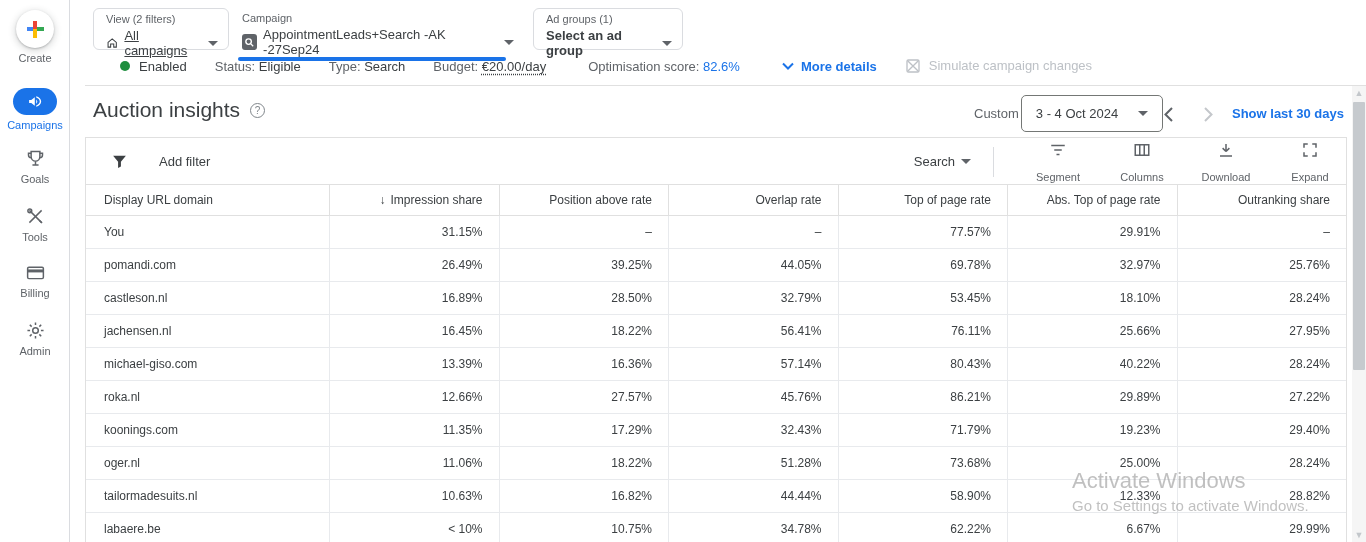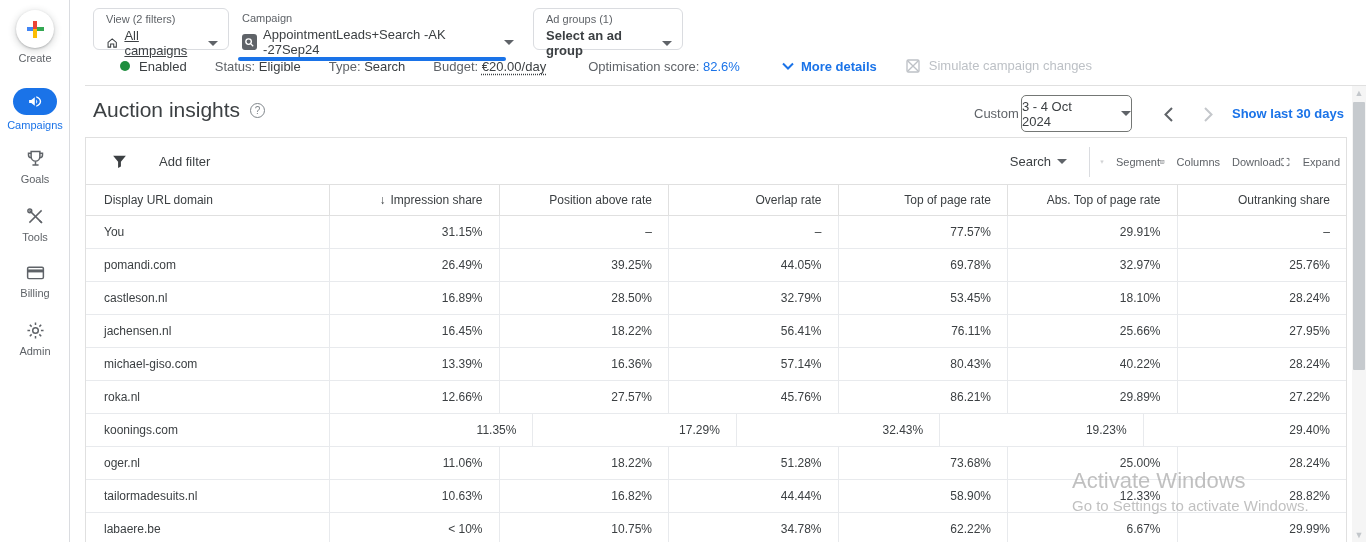--- a/index.html
+++ b/index.html
@@ -50,33 +50,33 @@
   .more-details { display:flex; align-items:center; gap:7px; color:#1a73e8; font-weight:bold; cursor:pointer; }
   .simulate { display:flex; align-items:flex-start; gap:8px; color:#bdc1c6; }
 
   .hdiv { position:absolute; left:15px; width:1281px; top:85px; height:1px; background:#e0e0e0; }
 
   
   .page-title-wrap { position:absolute; left:23px; top:98px; display:flex; align-items:center; gap:10px; }
   .page-title { font-size:21px; color:#3c4043; }
   .help { width:15px; height:15px; border-radius:50%; border:1.5px solid #80868b; color:#80868b; font-size:10px; display:flex; align-items:center; justify-content:center; cursor:pointer; }
   .custom-lbl { position:absolute; left:904px; top:106px; font-size:13px; color:#5f6368; }
-  .date-box { position:absolute; left:951px; top:95px; width:111px; height:37px; border:1px solid #747775; border-radius:5px; background:#fff; display:flex; align-items:center; justify-content:center; gap:14px; font-size:13px; cursor:pointer; }
+  .date-box { position:absolute; left:951px; top:95px; width:142px; height:37px; border:1px solid #747775; border-radius:5px; background:#fff; display:flex; align-items:center; justify-content:center; gap:14px; font-size:13px; cursor:pointer; }
   .chev-btn { position:absolute; top:102px; width:24px; height:24px; display:flex; align-items:center; justify-content:center; cursor:pointer; }
   .show-last { position:absolute; left:1162px; top:106px; font-size:13px; font-weight:bold; color:#1a73e8; cursor:pointer; }
 
   
   .card { position:absolute; left:15px; top:137px; width:1262px; height:405px; background:#fff; border:1px solid #e0e0e0; border-bottom:none; }
   .filter-row { height:47px; border-bottom:1px solid #e0e0e0; display:flex; align-items:center; position:relative; }
   .funnel { margin-left:25px; cursor:pointer; }
   .add-filter { margin-left:31px; font-size:13px; color:#3c4043; cursor:pointer; }
   .fr-right { position:absolute; right:6px; top:0; height:47px; display:flex; align-items:center; }
   .search-dd { display:flex; align-items:center; font-size:13px; color:#3c4043; cursor:pointer; margin-right:22px; }
   .vdiv { width:1px; height:30px; background:#dadce0; margin-right:10px; }
-  .tool-btn { width:60px; display:flex; align-items:center; gap:12px; color:#5f6368; cursor:pointer; }
+  .tool-btn { width:60px; display:flex; flex-direction:column; align-items:center; gap:12px; color:#5f6368; cursor:pointer;margin-left:24px; }
   .tool-btn span { font-size:11px; color:#5f6368; }
 
   .thead { display:flex; height:31px; border-bottom:1px solid #e0e0e0; font-size:12px; color:#3c4043; }
   .trow { display:flex; height:33px; border-bottom:1px solid #e8eaed; font-size:12px; color:#3c4043; }
   .tcell { flex:1 0 0; display:flex; align-items:center; justify-content:flex-end; padding-right:16px; border-left:1px solid #e8eaed; overflow:hidden; white-space:nowrap; }
   .thead .tcell { border-left:1px solid #e0e0e0; }
   .tcell.first { flex:0 0 243px; justify-content:flex-start; padding-left:18px; border-left:none; }
   .sort-arrow { margin-right:5px; color:#3c4043; }
 
   
@@ -347,20 +347,21 @@
           <div class="tcell">45.76%</div>
           <div class="tcell">86.21%</div>
           <div class="tcell">29.89%</div>
           <div class="tcell">27.22%</div>
         </div>
         <div class="trow">
           <div class="tcell first">koonings.com</div>
           <div class="tcell">11.35%</div>
           <div class="tcell">17.29%</div>
           <div class="tcell">32.43%</div>
+          <div class="tcell">71.79%</div>
           <div class="tcell">19.23%</div>
           <div class="tcell">29.40%</div>
         </div>
         <div class="trow">
           <div class="tcell first">oger.nl</div>
           <div class="tcell">11.06%</div>
           <div class="tcell">18.22%</div>
           <div class="tcell">51.28%</div>
           <div class="tcell">73.68%</div>
           <div class="tcell">25.00%</div>

